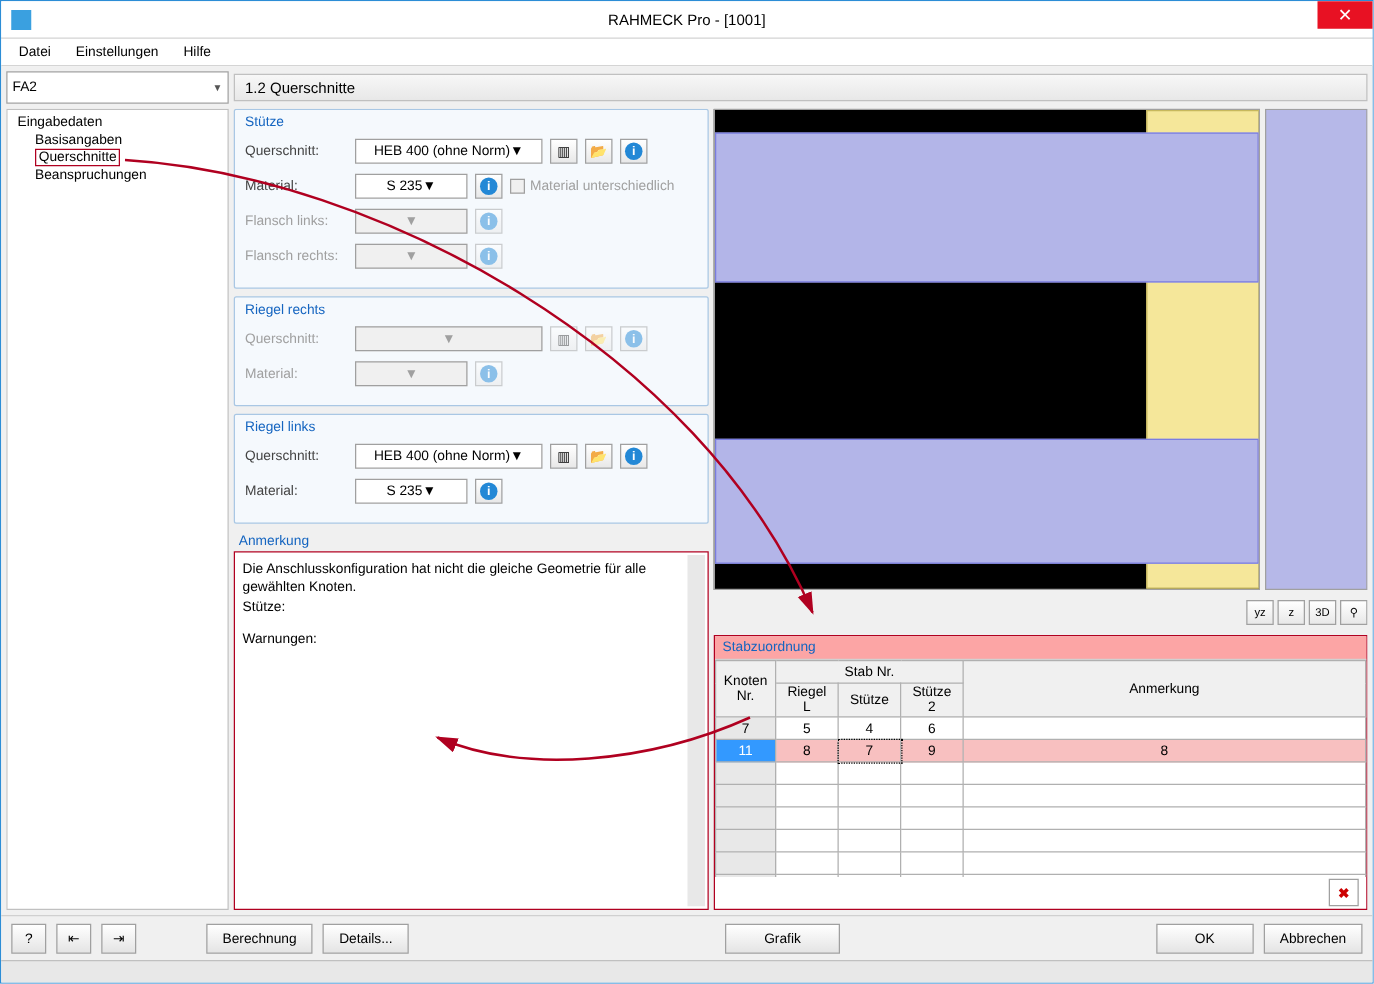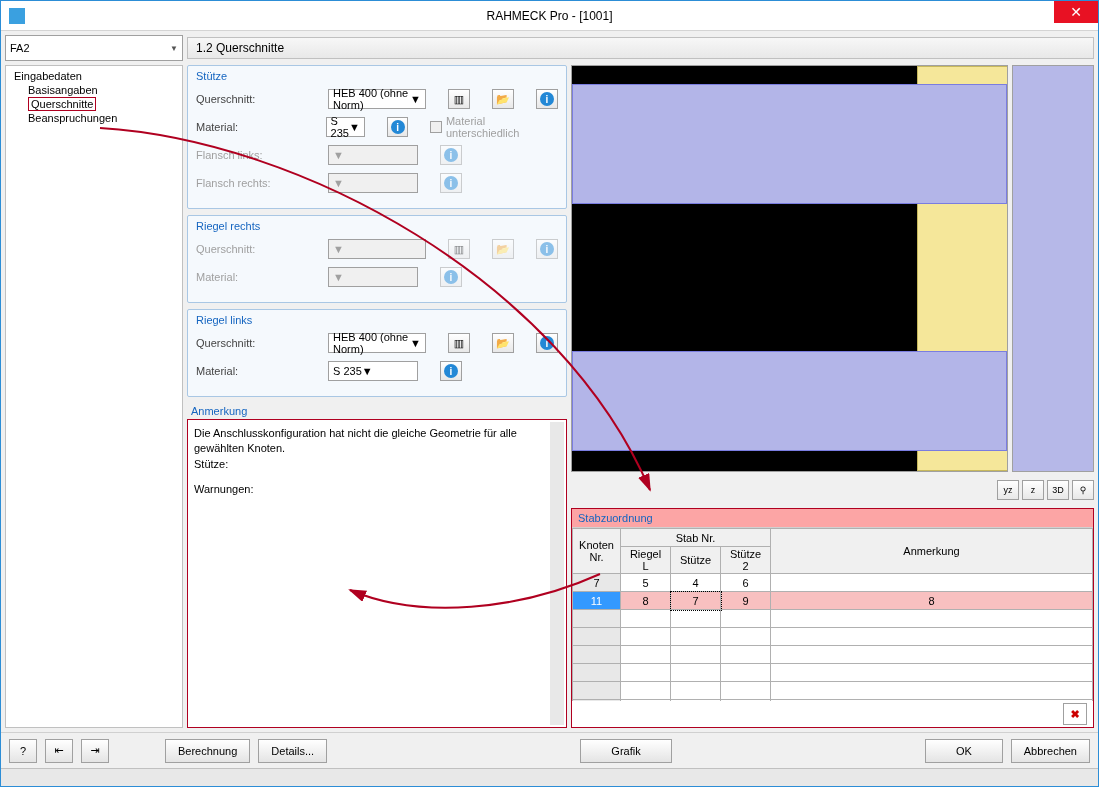--- a/index.html
+++ b/index.html
@@ -26,24 +26,24 @@
 
 .sidebar { width: 178px; background: #fff; border: 1px solid #c0c0c0; padding: 4px 8px; }
 .sidebar .root { color: #000; }
 .sidebar .child { padding-left: 14px; margin-top: 2px; }
 .sidebar .active { border: 1px solid #b00020; padding: 0 2px; }
 
 .midcol { width: 380px; display: flex; flex-direction: column; gap: 6px; }
 .group { border: 1px solid #a9c7e4; border-radius: 2px; background: #f5f9fd; }
 .group .gtitle { color: #1565C0; font-size: 11px; padding: 4px 8px 2px 8px; font-weight: 400; }
 .group .gbody { padding: 4px 8px 8px 8px; }
-.frow { display: flex; align-items: center; gap: 22px; margin-bottom: 6px; height: 22px; }
+.frow { display: flex; align-items: center; gap: 6px; margin-bottom: 6px; height: 22px; }
 .frow .lbl { width: 82px; color: #444; }
 .frow .lbl.dis { color: #a0a0a0; }
-.combo { flex: 1; max-width: 150px; height: 20px; border: 1px solid #a0a0a0; background: #fff; padding: 0 4px; display: flex; align-items: center; justify-content: flex-start; margin-left: 28px; }
+.combo { flex: 1; max-width: 150px; height: 20px; border: 1px solid #a0a0a0; background: #fff; padding: 0 4px; display: flex; align-items: center; justify-content: center; }
 .combo.dis { background: #f0f0f0; color: #a0a0a0; }
 .ibtn { width: 22px; height: 20px; border: 1px solid #a0a0a0; background: linear-gradient(#fff,#e8e8e8); display: flex; align-items: center; justify-content: center; }
 .ibtn.dis { opacity: .5; }
 .ibtn .i-info { width: 14px; height: 14px; border-radius: 50%; background: #2388d6; color: #fff; font-weight: bold; font-size: 10px; display: flex; align-items: center; justify-content: center; }
 .chkrow { display: flex; align-items: center; gap: 4px; color: #a0a0a0; }
 .chk { width: 12px; height: 12px; border: 1px solid #a0a0a0; background: #f0f0f0; }
 
 .anmerkung { border: 1px solid #b00020; background: #fff; flex: 1; padding: 6px; font-size: 11px; line-height: 1.4; overflow: hidden; position: relative; }
 .anmerkung .sc { position: absolute; right: 2px; top: 2px; bottom: 2px; width: 14px; background: #e8e8e8; }
 
@@ -80,20 +80,25 @@
 </head>
 <body>
 
 <div class="window">
   <div class="titlebar">
     <div class="icon-app"></div>
     <div class="title">RAHMECK Pro - [1001]</div>
     <div class="close">✕</div>
   </div>
 
+  <div class="menubar">
+    <span>Datei</span>
+    <span>Einstellungen</span>
+    <span>Hilfe</span>
+  </div>
 
   <div class="content">
     <div class="toprow">
       <div class="selector">
         <span>FA2</span>
         <span class="chev">▼</span>
       </div>
       <div class="pageheader">1.2 Querschnitte</div>
     </div>
 

